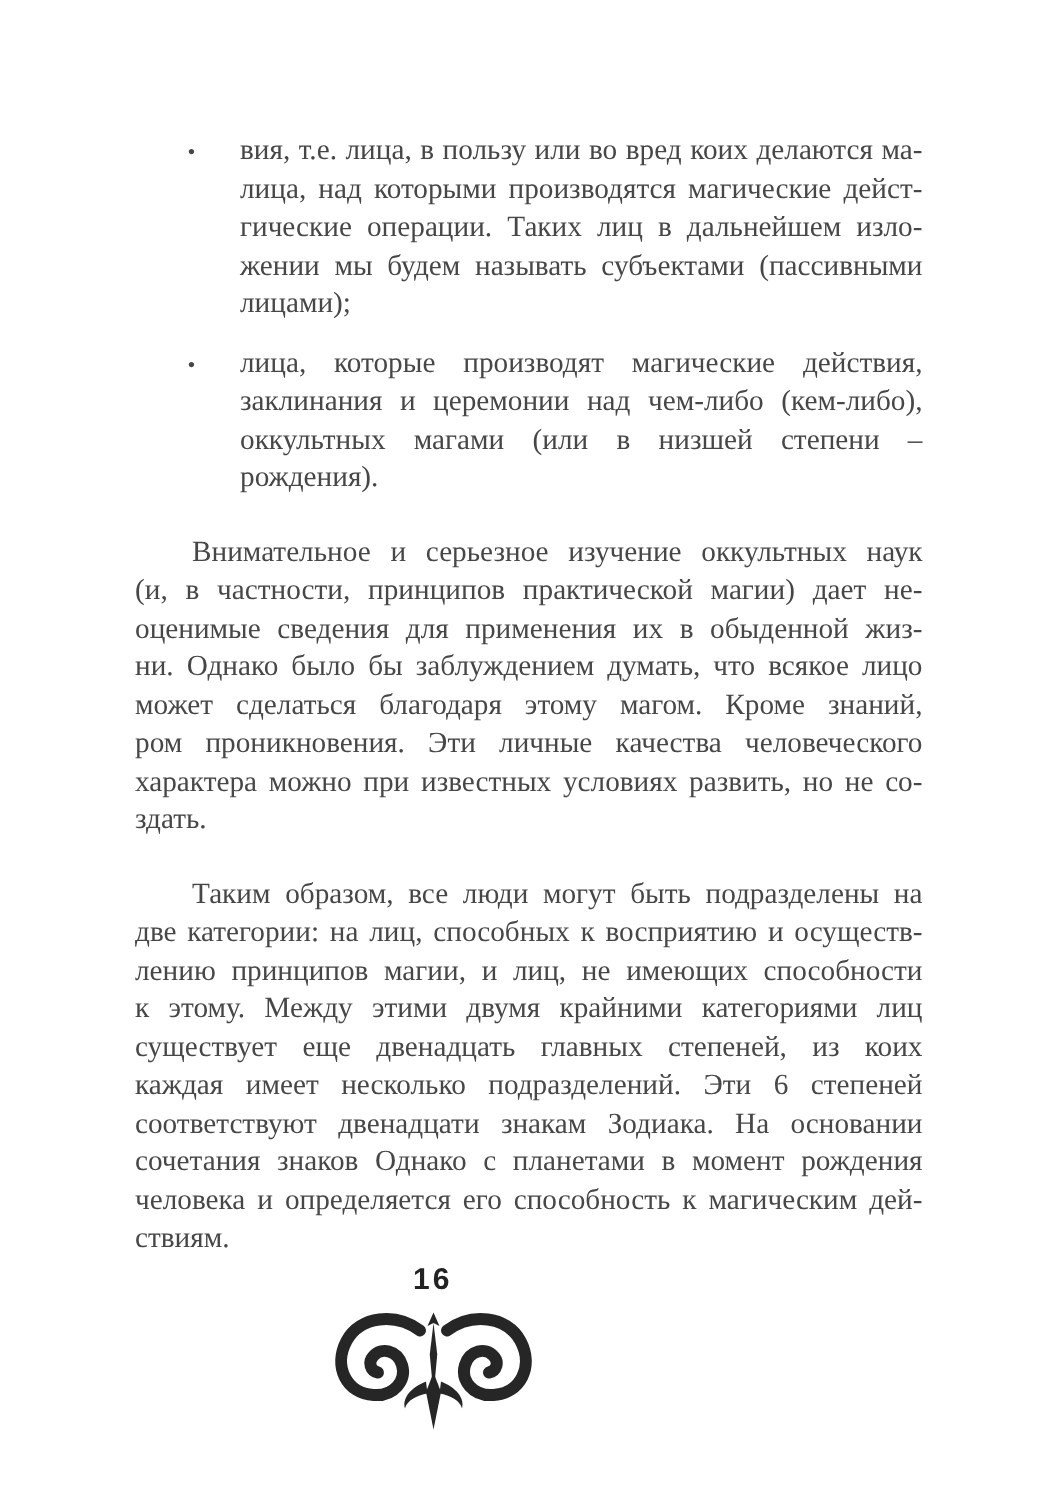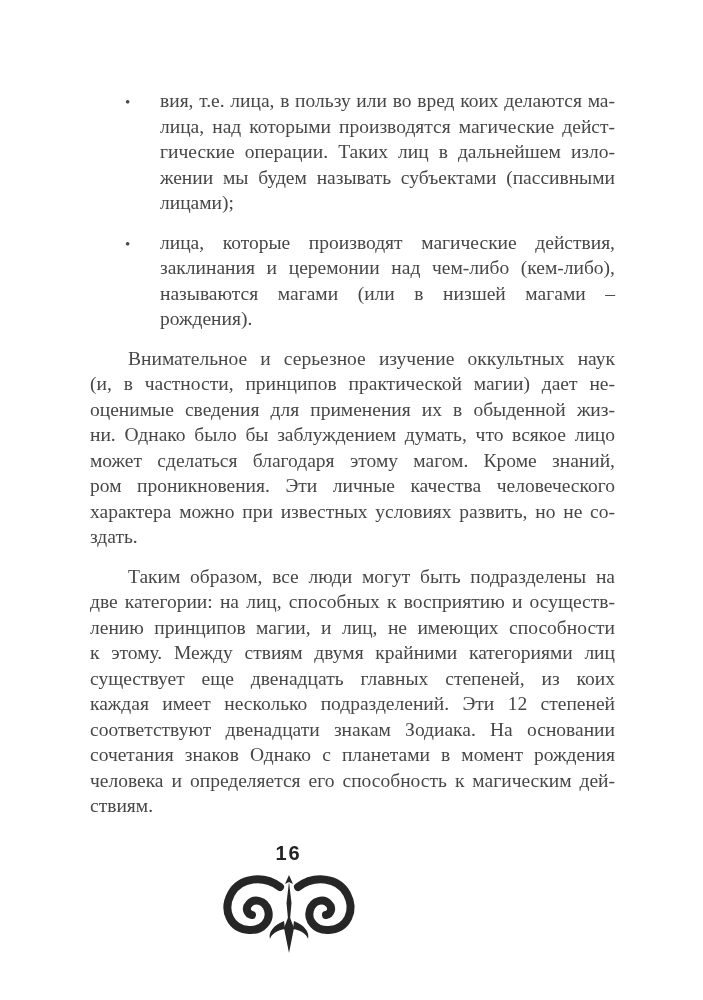--- a/index.html
+++ b/index.html
@@ -44,21 +44,21 @@
     text-align: justify;
     text-align-last: justify;
   }
   .line-last {
     text-align-last: left;
   }
   .line-first-indent {
     text-indent: 38px;
   }
   .para {
-    margin-top: 14px;
+    margin-top: 24px;
   }
   .page-footer {
     position: absolute;
     left: 0;
     top: 842px;
     width: 577px;
     text-align: center;
   }
   .page-number {
     font-family: "Liberation Sans", "DejaVu Sans", sans-serif;
@@ -89,44 +89,44 @@
           <div class="line">гические операции. Таких лиц в дальнейшем изло-</div>
           <div class="line">жении мы будем называть субъектами (пассивными</div>
           <div class="line line-last">лицами);</div>
         </div>
     </li>
     <li class="bullet-item">
       <span class="bullet-marker">•</span>
       <div class="lines">
           <div class="line">лица, которые производят магические действия,</div>
           <div class="line">заклинания и церемонии над чем-либо (кем-либо),</div>
-          <div class="line">называются магами (или в низшей магами –</div>
+          <div class="line">оккультных магами (или в низшей степени –</div>
           <div class="line line-last">рождения).</div>
         </div>
     </li>
   </ul>
 
   <div class="para">
       <div class="line line-first-indent">Внимательное и серьезное изучение оккультных наук</div>
       <div class="line">(и, в частности, принципов практической магии) дает не-</div>
       <div class="line">оценимые сведения для применения их в обыденной жиз-</div>
       <div class="line">ни. Однако было бы заблуждением думать, что всякое лицо</div>
       <div class="line">может сделаться благодаря этому магом. Кроме знаний,</div>
       <div class="line">ром проникновения. Эти личные качества человеческого</div>
       <div class="line">характера можно при известных условиях развить, но не со-</div>
       <div class="line line-last">здать.</div>
     </div>
 
   <div class="para">
       <div class="line line-first-indent">Таким образом, все люди могут быть подразделены на</div>
       <div class="line">две категории: на лиц, способных к восприятию и осуществ-</div>
       <div class="line">лению принципов магии, и лиц, не имеющих способности</div>
-      <div class="line">к этому. Между ствиям двумя крайними категориями лиц</div>
+      <div class="line">к этому. Между этими двумя крайними категориями лиц</div>
       <div class="line">существует еще двенадцать главных степеней, из коих</div>
-      <div class="line">каждая имеет несколько подразделений. Эти 12 степеней</div>
+      <div class="line">каждая имеет несколько подразделений. Эти 6 степеней</div>
       <div class="line">соответствуют двенадцати знакам Зодиака. На основании</div>
       <div class="line">сочетания знаков Однако с планетами в момент рождения</div>
       <div class="line">человека и определяется его способность к магическим дей-</div>
       <div class="line line-last">ствиям.</div>
     </div>
 
 </main>
 
 <footer class="page-footer">
   <div class="page-number">16</div>

